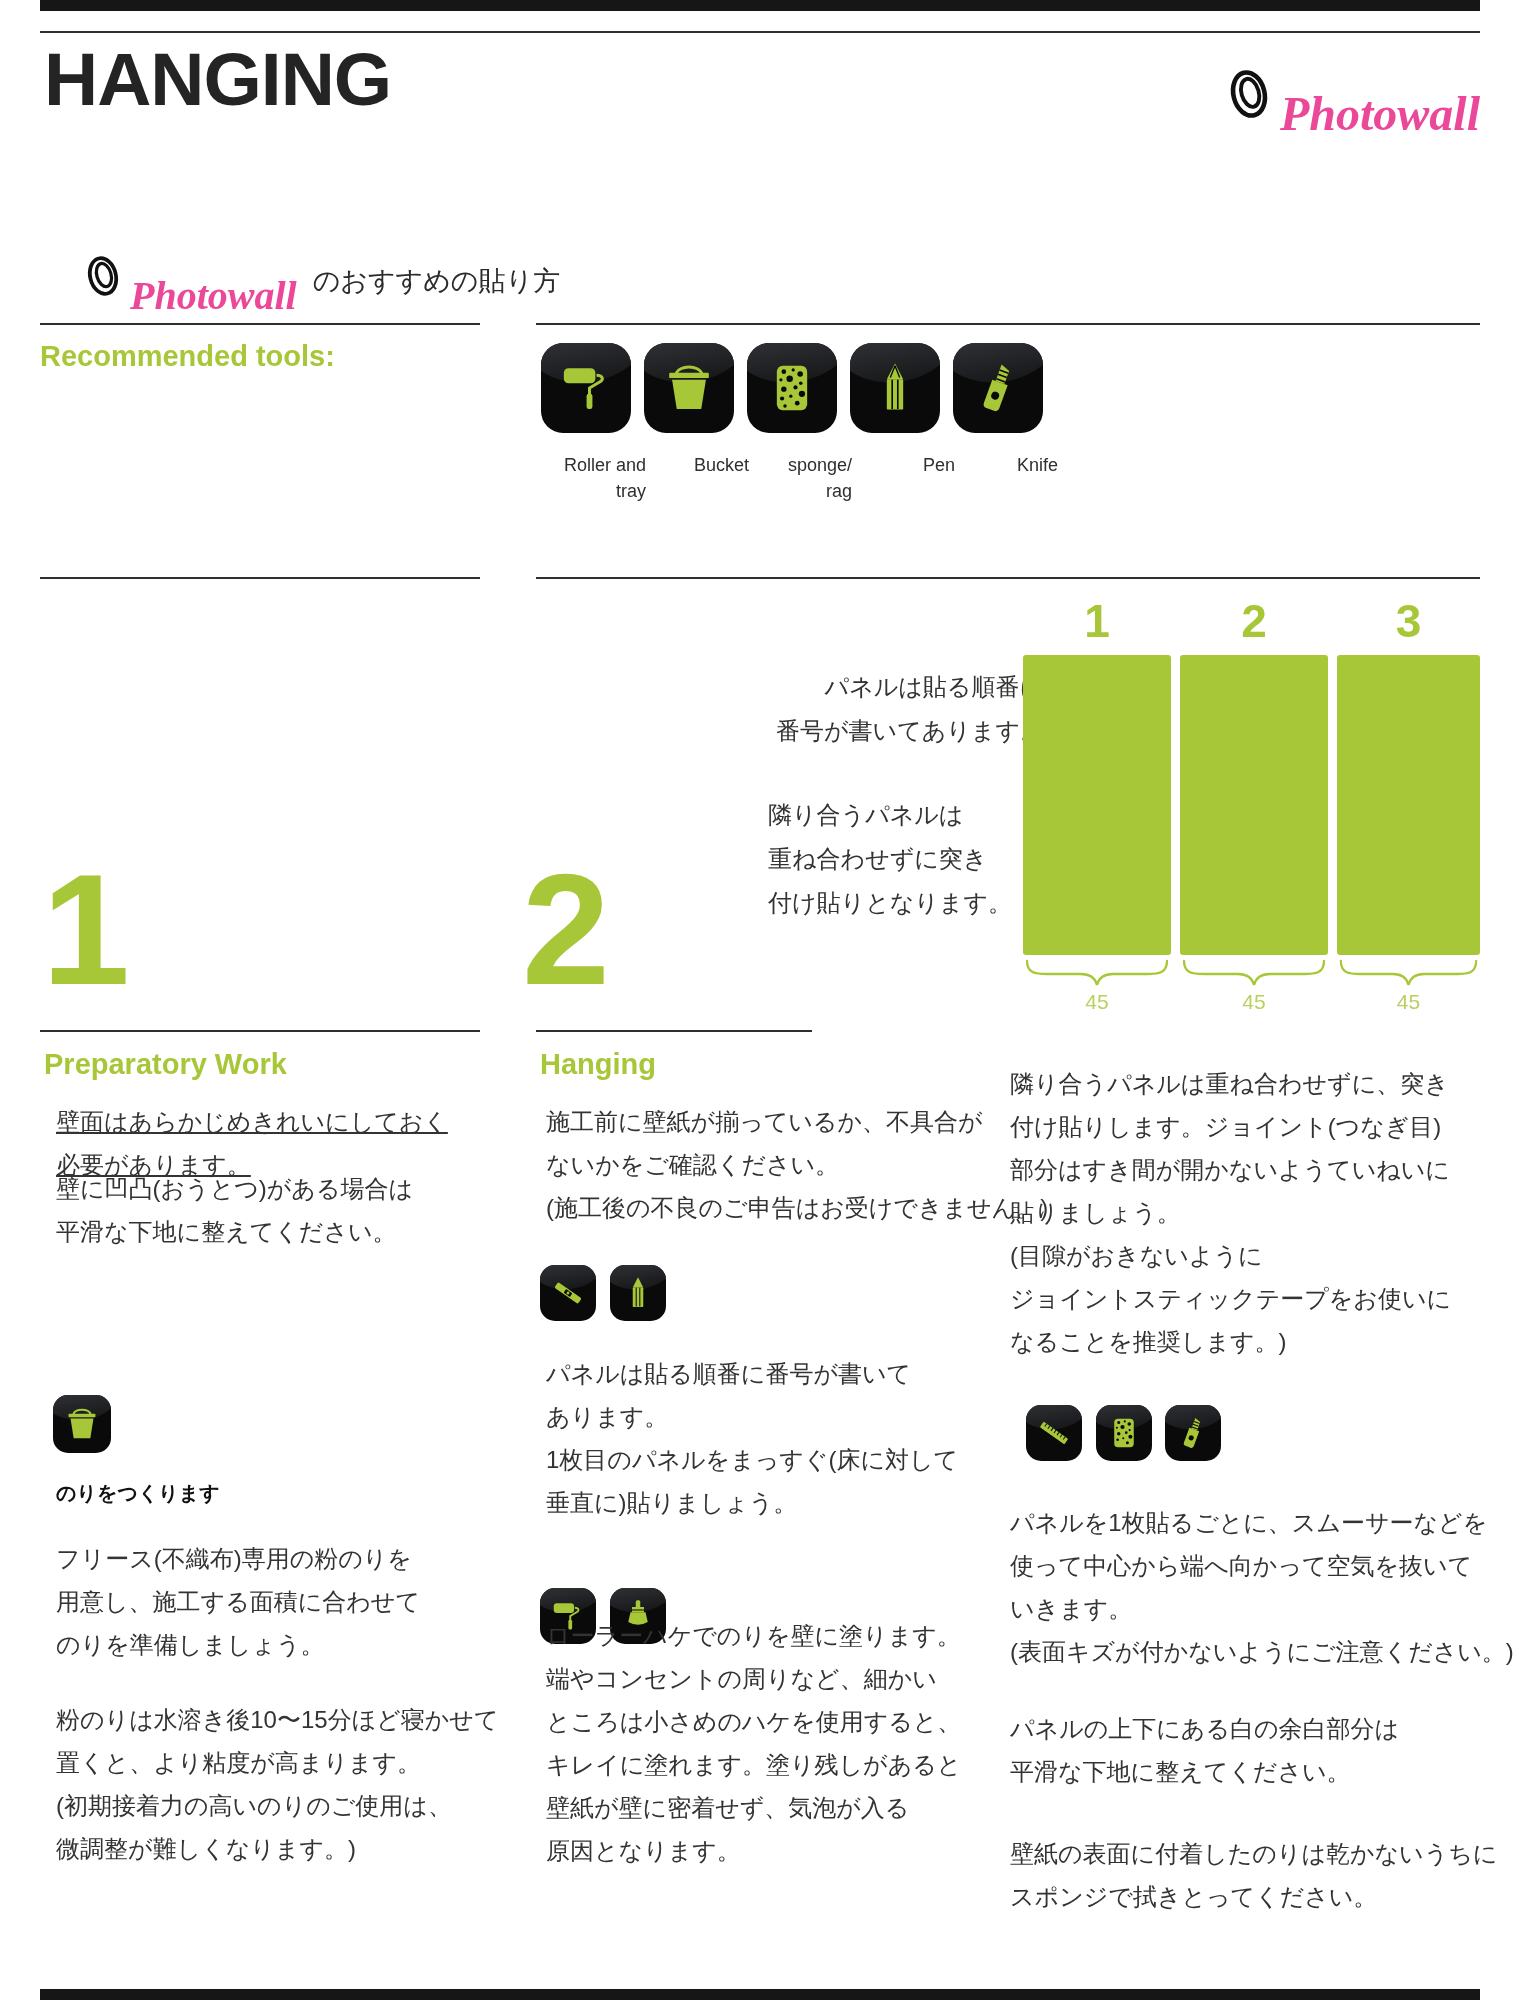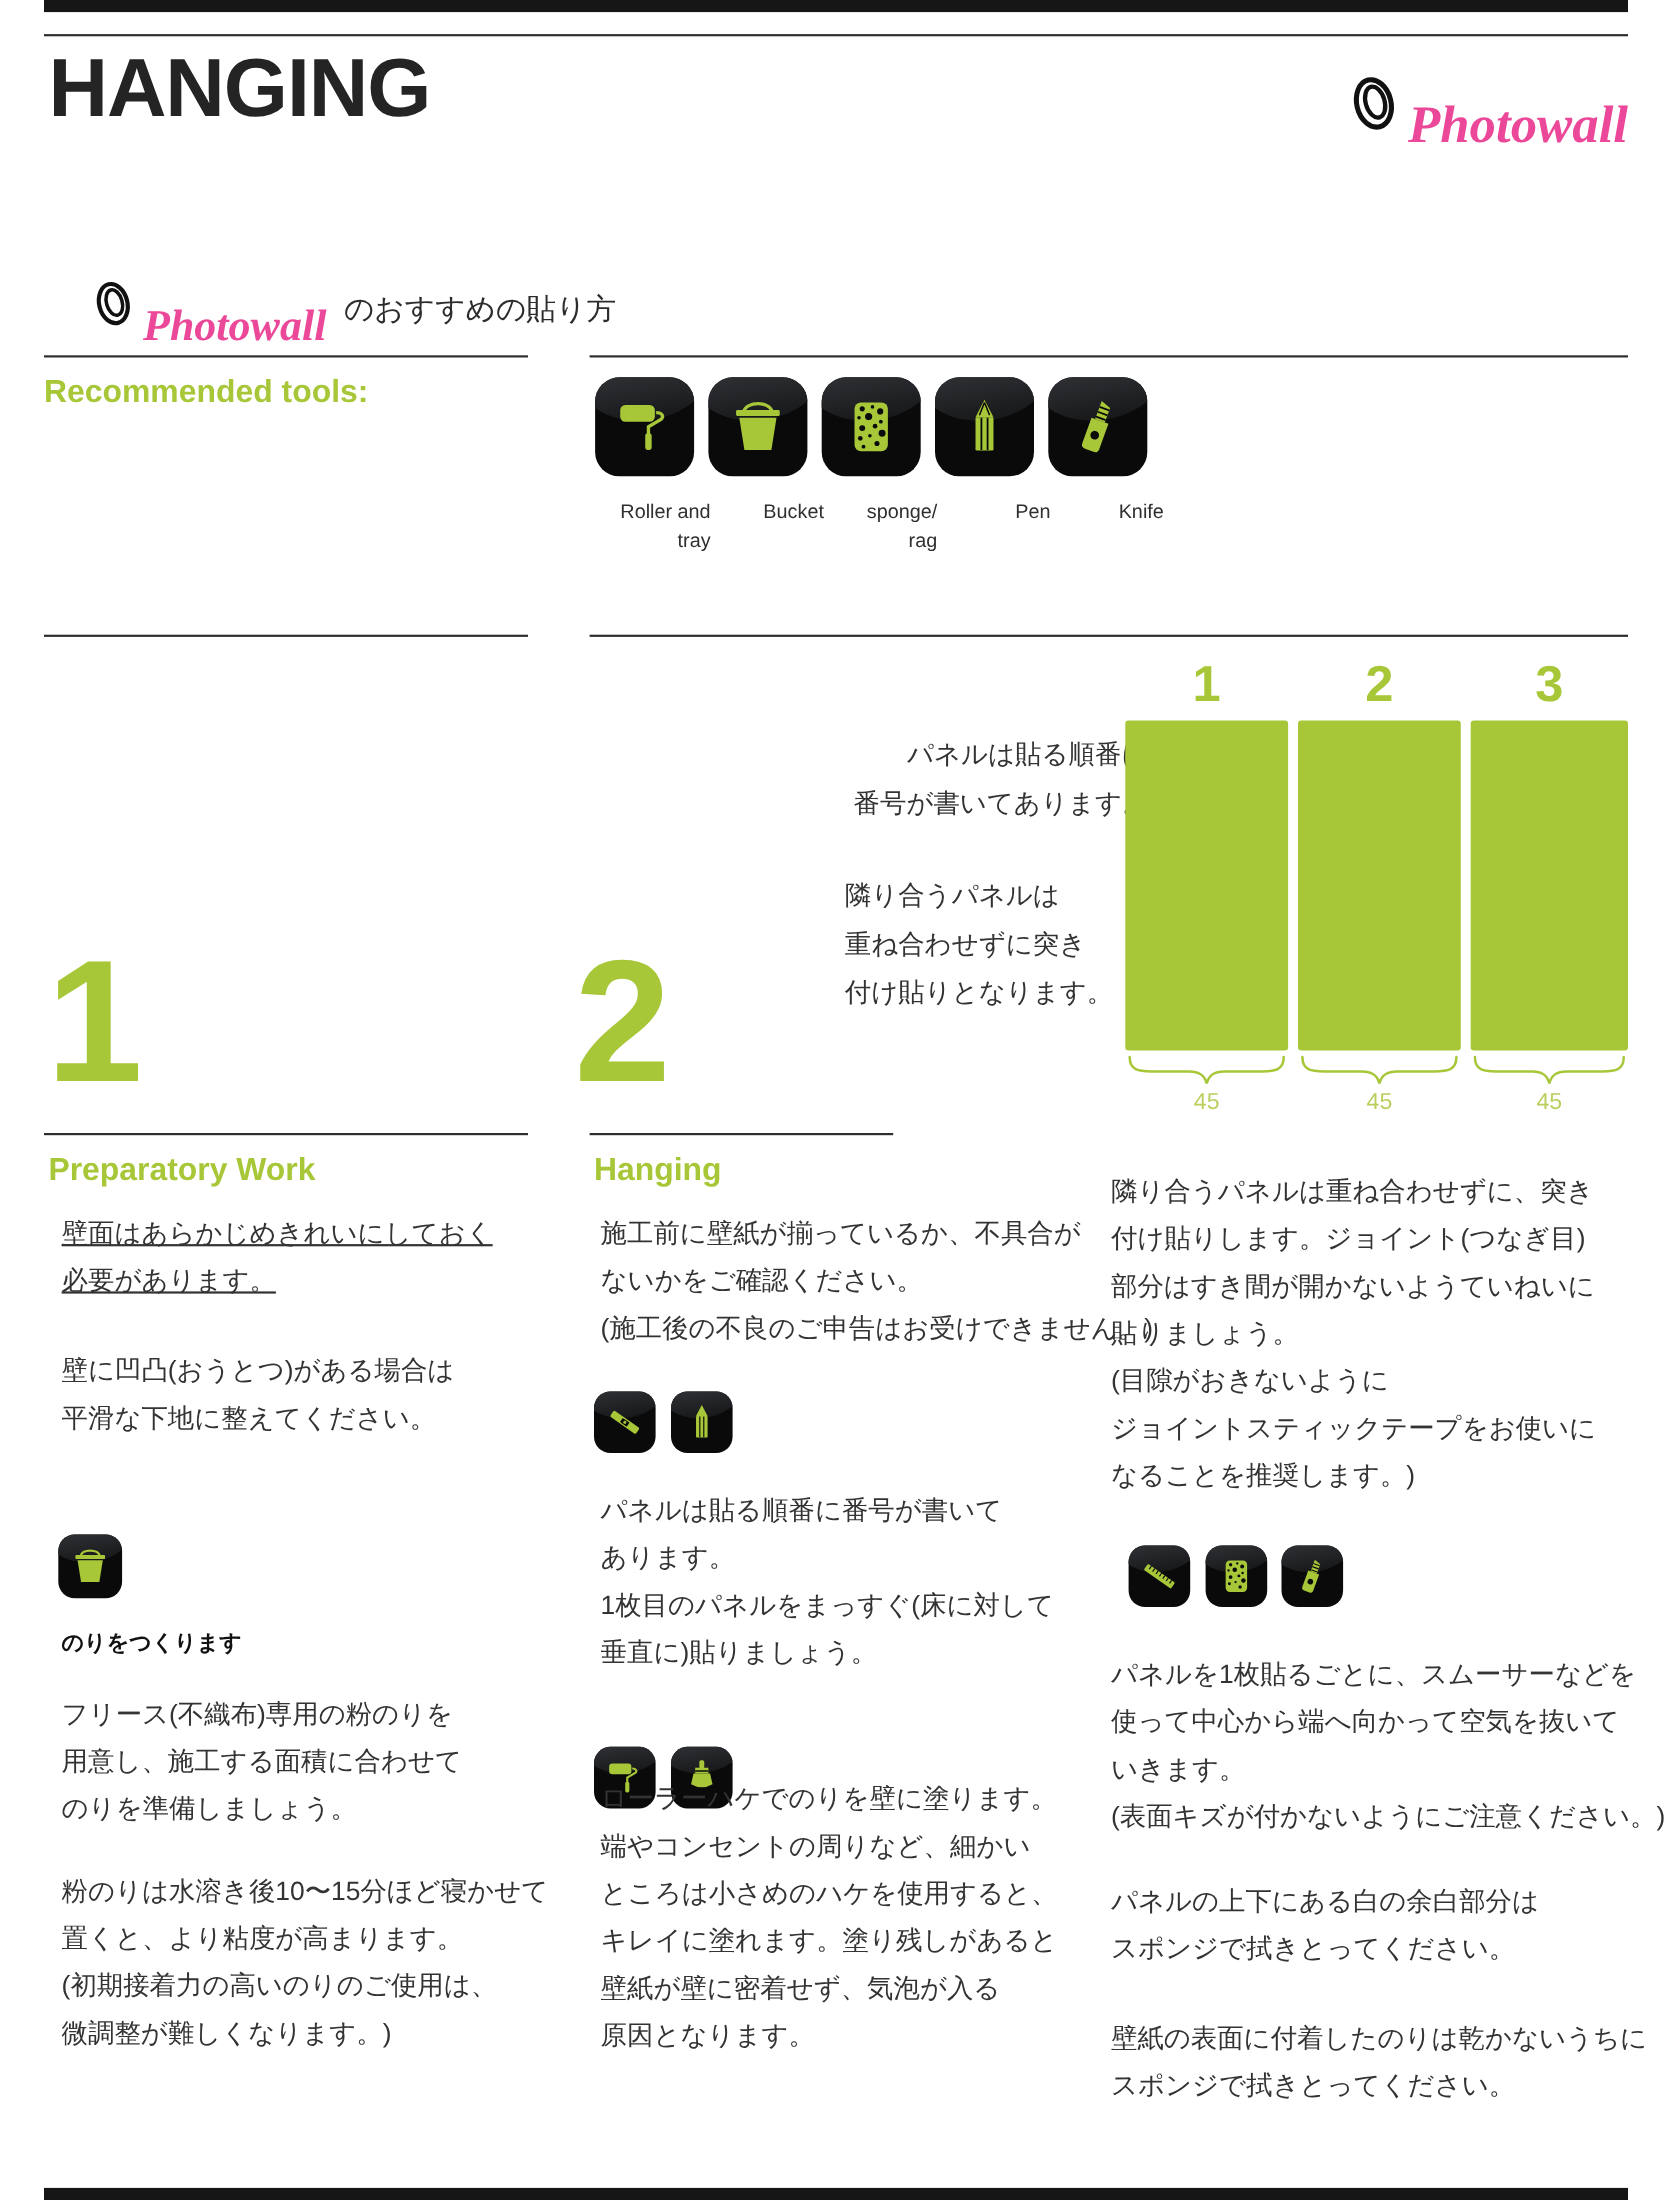--- a/index.html
+++ b/index.html
@@ -184,21 +184,21 @@
 <div class="size-label" style="left:1023px;width:148px;">45</div>
 <div class="size-label" style="left:1180px;width:148px;">45</div>
 <div class="size-label" style="left:1337px;width:143px;">45</div>
 
 <div class="rule" style="left:40px;width:440px;top:1030px;"></div>
 <div class="rule" style="left:536px;width:276px;top:1030px;"></div>
 
 <div class="green-heading" style="left:44px;top:1048px;text-align:center;">Preparatory Work</div>
 <div class="jp" style="left:56px;top:1100px;text-decoration:underline;">壁面はあらかじめきれいにしておく
 必要があります。</div>
-<div class="jp" style="left:56px;top:1225px;">壁に凹凸(おうとつ)がある場合は
+<div class="jp" style="left:56px;top:1167px;">壁に凹凸(おうとつ)がある場合は
 平滑な下地に整えてください。</div>
 
 <div class="tile tile-md" style="left:53px;top:1395px;">
   <svg viewBox="0 0 48 48">
     <path d="M13 12 C15 4 33 4 35 12" fill="none" stroke="currentColor" stroke-width="2.6"></path>
     <rect x="7" y="11" width="34" height="4.5" rx="1" fill="currentColor"></rect>
     <path d="M9.5 17 L38.5 17 L34.5 42 L13.5 42 Z" fill="currentColor"></path>
   </svg>
 </div>
 
@@ -314,15 +314,15 @@
       <circle cx="24" cy="31" r="3.4" fill="#0a0a0a"></circle>
     </g>
   </svg>
 </div>
 
 <div class="jp" style="left:1010px;top:1501px;">パネルを1枚貼るごとに、スムーサーなどを
 使って中心から端へ向かって空気を抜いて
 いきます。
 (表面キズが付かないようにご注意ください。)</div>
 <div class="jp" style="left:1010px;top:1707px;">パネルの上下にある白の余白部分は
-スポンジで拭きとってください。</div>
+平滑な下地に整えてください。</div>
 <div class="jp" style="left:1010px;top:1832px;">壁紙の表面に付着したのりは乾かないうちに
 スポンジで拭きとってください。</div>
 
 </body></html>

